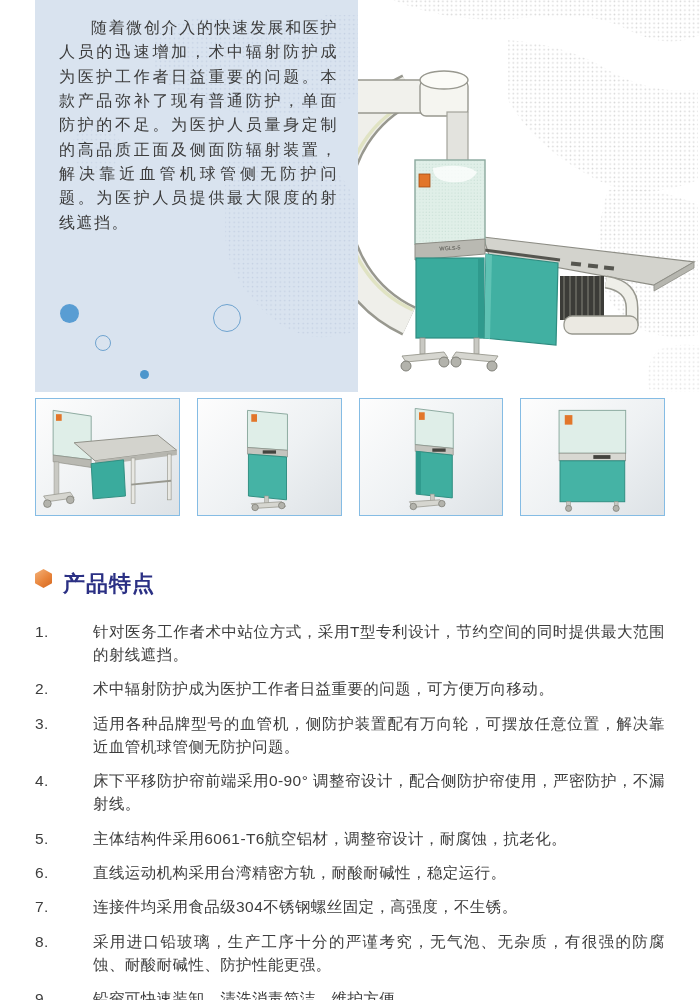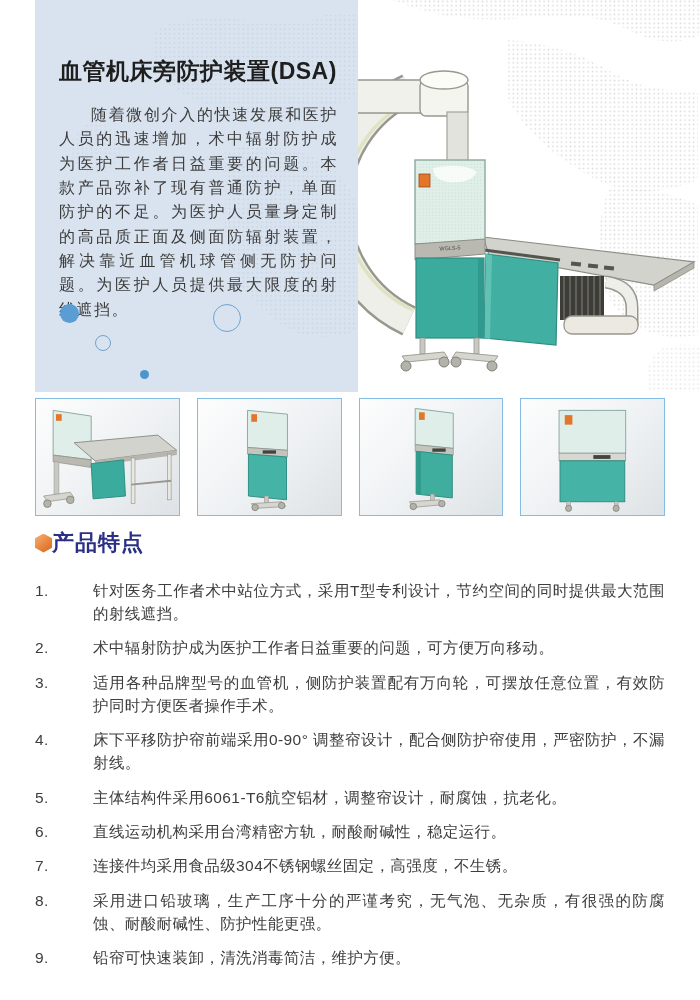--- a/index.html
+++ b/index.html
@@ -38,21 +38,21 @@
     display:flex;gap:17px;
   }
   .thumb{
     flex:1;height:118px;border:1px solid #85bce4;box-sizing:border-box;
     background:linear-gradient(135deg,#fdfdfd 0%,#eef1f3 55%,#dde2e6 100%);
     overflow:hidden;
   }
   .thumb svg{display:block;width:100%;height:100%;}
   
   .features{position:absolute;left:35px;top:528px;width:630px;}
-  .feat-head{display:flex;align-items:center;}
+  .feat-head{display:flex;align-items:flex-start;gap:11px;margin-top:41px;}
   .hex-icon{
     width:17px;height:19px;
     background:linear-gradient(140deg,#f4b27a 0%,#e8853c 55%,#d4661f 100%);
     clip-path:polygon(50% 0,100% 25%,100% 75%,50% 100%,0 75%,0 25%);
   }
   .feat-title{font-size:22px;font-weight:bold;color:#2b3084;letter-spacing:1px;}
   .feat-list{list-style:none;margin:22px 0 0 0;padding:0;}
   .feat-list li{
     display:flex;font-size:15.5px;color:#3d3d3d;line-height:1.48;
     margin-bottom:11.5px;letter-spacing:0.4px;
@@ -69,21 +69,20 @@
     <svg class="panel-dots" width="323" height="392" viewBox="0 0 323 392">
       <defs>
         <pattern id="pdots" width="4.6" height="4.6" patternUnits="userSpaceOnUse">
           <circle cx="1.4" cy="1.4" r="0.8" fill="#bfccdf"></circle>
         </pattern>
       </defs>
       <path d="M120 30 q40 -18 90 -10 q60 8 80 -5 l33 0 0 80 q-60 30 -120 18 q-55 -12 -83 -40 z" fill="url(#pdots)" opacity="0.85"></path>
       <path d="M190 150 q55 -10 95 10 q30 18 38 50 l0 120 q-50 20 -90 -15 q-45 -40 -43 -90 z" fill="url(#pdots)" opacity="0.85"></path>
       <path d="M60 120 q30 10 25 35 q-5 22 -30 18 q-22 -5 -18 -28 q4 -20 23 -25 z" fill="url(#pdots)" opacity="0.6"></path>
     </svg>
-    <div class="panel-title">血管机床旁防护装置(DSA)</div>
     <div class="panel-para">随着微创介入的快速发展和医护人员的迅速增加，术中辐射防护成为医护工作者日益重要的问题。本款产品弥补了现有普通防护，单面防护的不足。为医护人员量身定制的高品质正面及侧面防辐射装置，解决靠近血管机球管侧无防护问题。为医护人员提供最大限度的射线遮挡。</div>
     <div class="deco-circle dc1"></div>
     <div class="deco-circle dc2"></div>
     <div class="deco-circle dc3"></div>
     <div class="deco-circle dc4"></div>
   </div>
 
   <div class="product-visual">
     <svg width="342" height="392" viewBox="0 0 342 392">
       <defs>
@@ -251,21 +250,21 @@
     <li>
       <span class="num">1.</span>
       <span class="txt">针对医务工作者术中站位方式，采用T型专利设计，节约空间的同时提供最大范围的射线遮挡。</span>
     </li>
     <li>
       <span class="num">2.</span>
       <span class="txt">术中辐射防护成为医护工作者日益重要的问题，可方便万向移动。</span>
     </li>
     <li>
       <span class="num">3.</span>
-      <span class="txt">适用各种品牌型号的血管机，侧防护装置配有万向轮，可摆放任意位置，有效防护同时方便医者操作手术。</span>
+      <span class="txt">适用各种品牌型号的血管机，侧防护装置配有万向轮，可摆放任意位置，解决靠近血管机球管侧无防护问题。</span>
     </li>
     <li>
       <span class="num">4.</span>
       <span class="txt">床下平移防护帘前端采用0-90° 调整帘设计，配合侧防护帘使用，严密防护，不漏射线。</span>
     </li>
     <li>
       <span class="num">5.</span>
       <span class="txt">主体结构件采用6061-T6航空铝材，调整帘设计，耐腐蚀，抗老化。</span>
     </li>
     <li>

